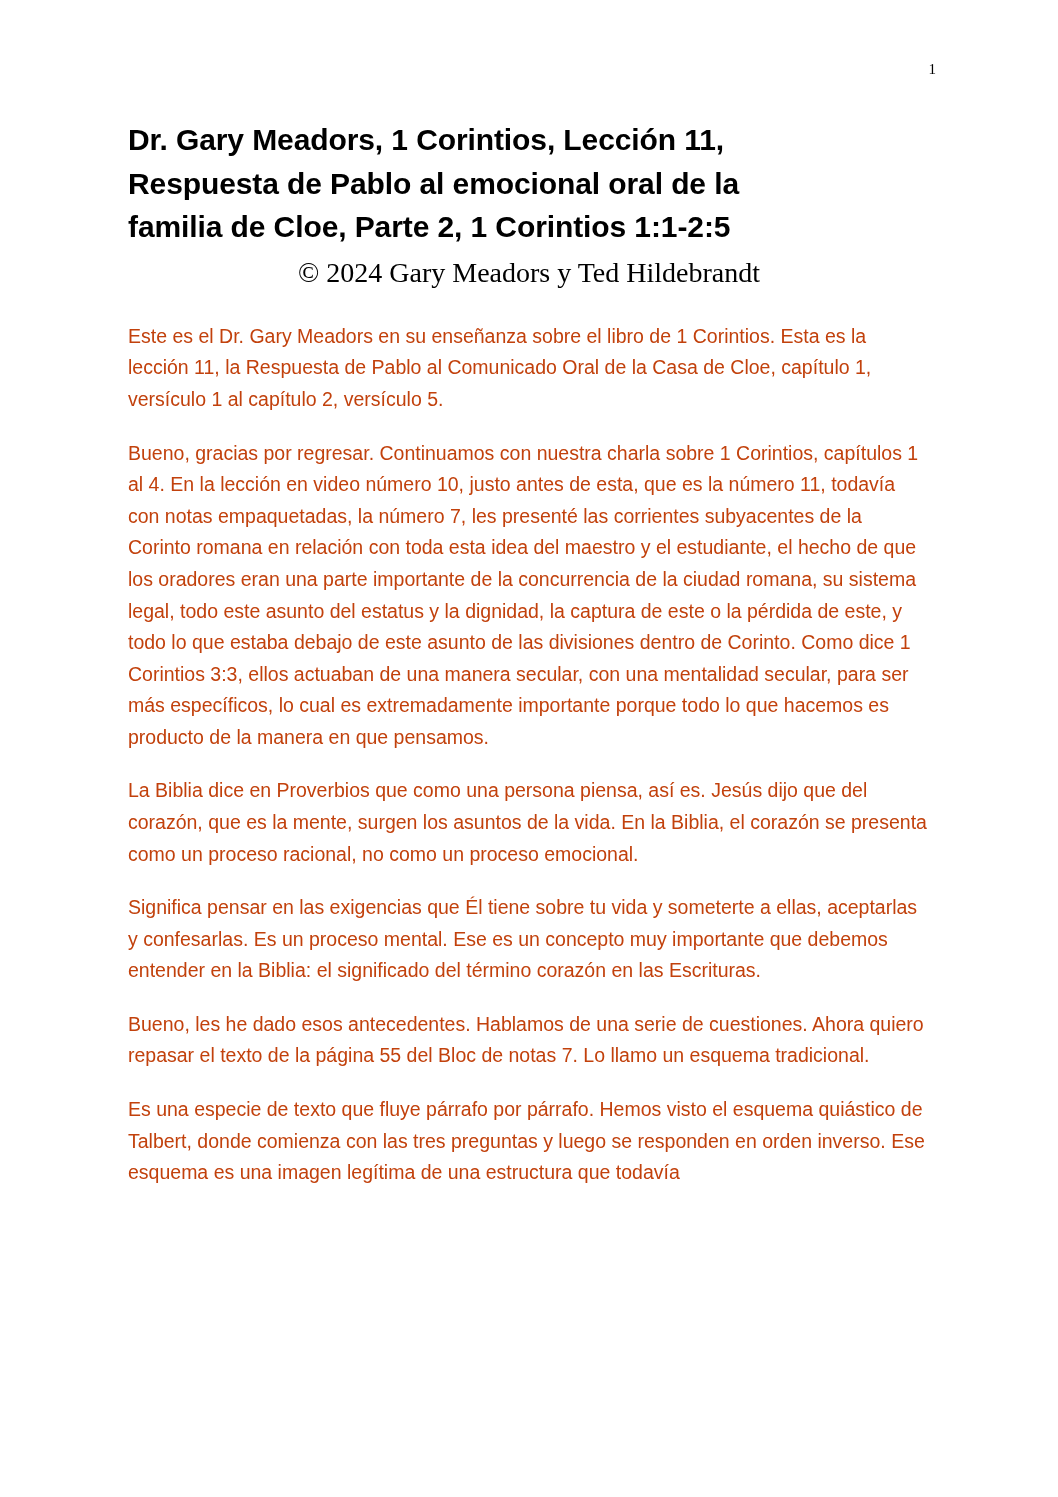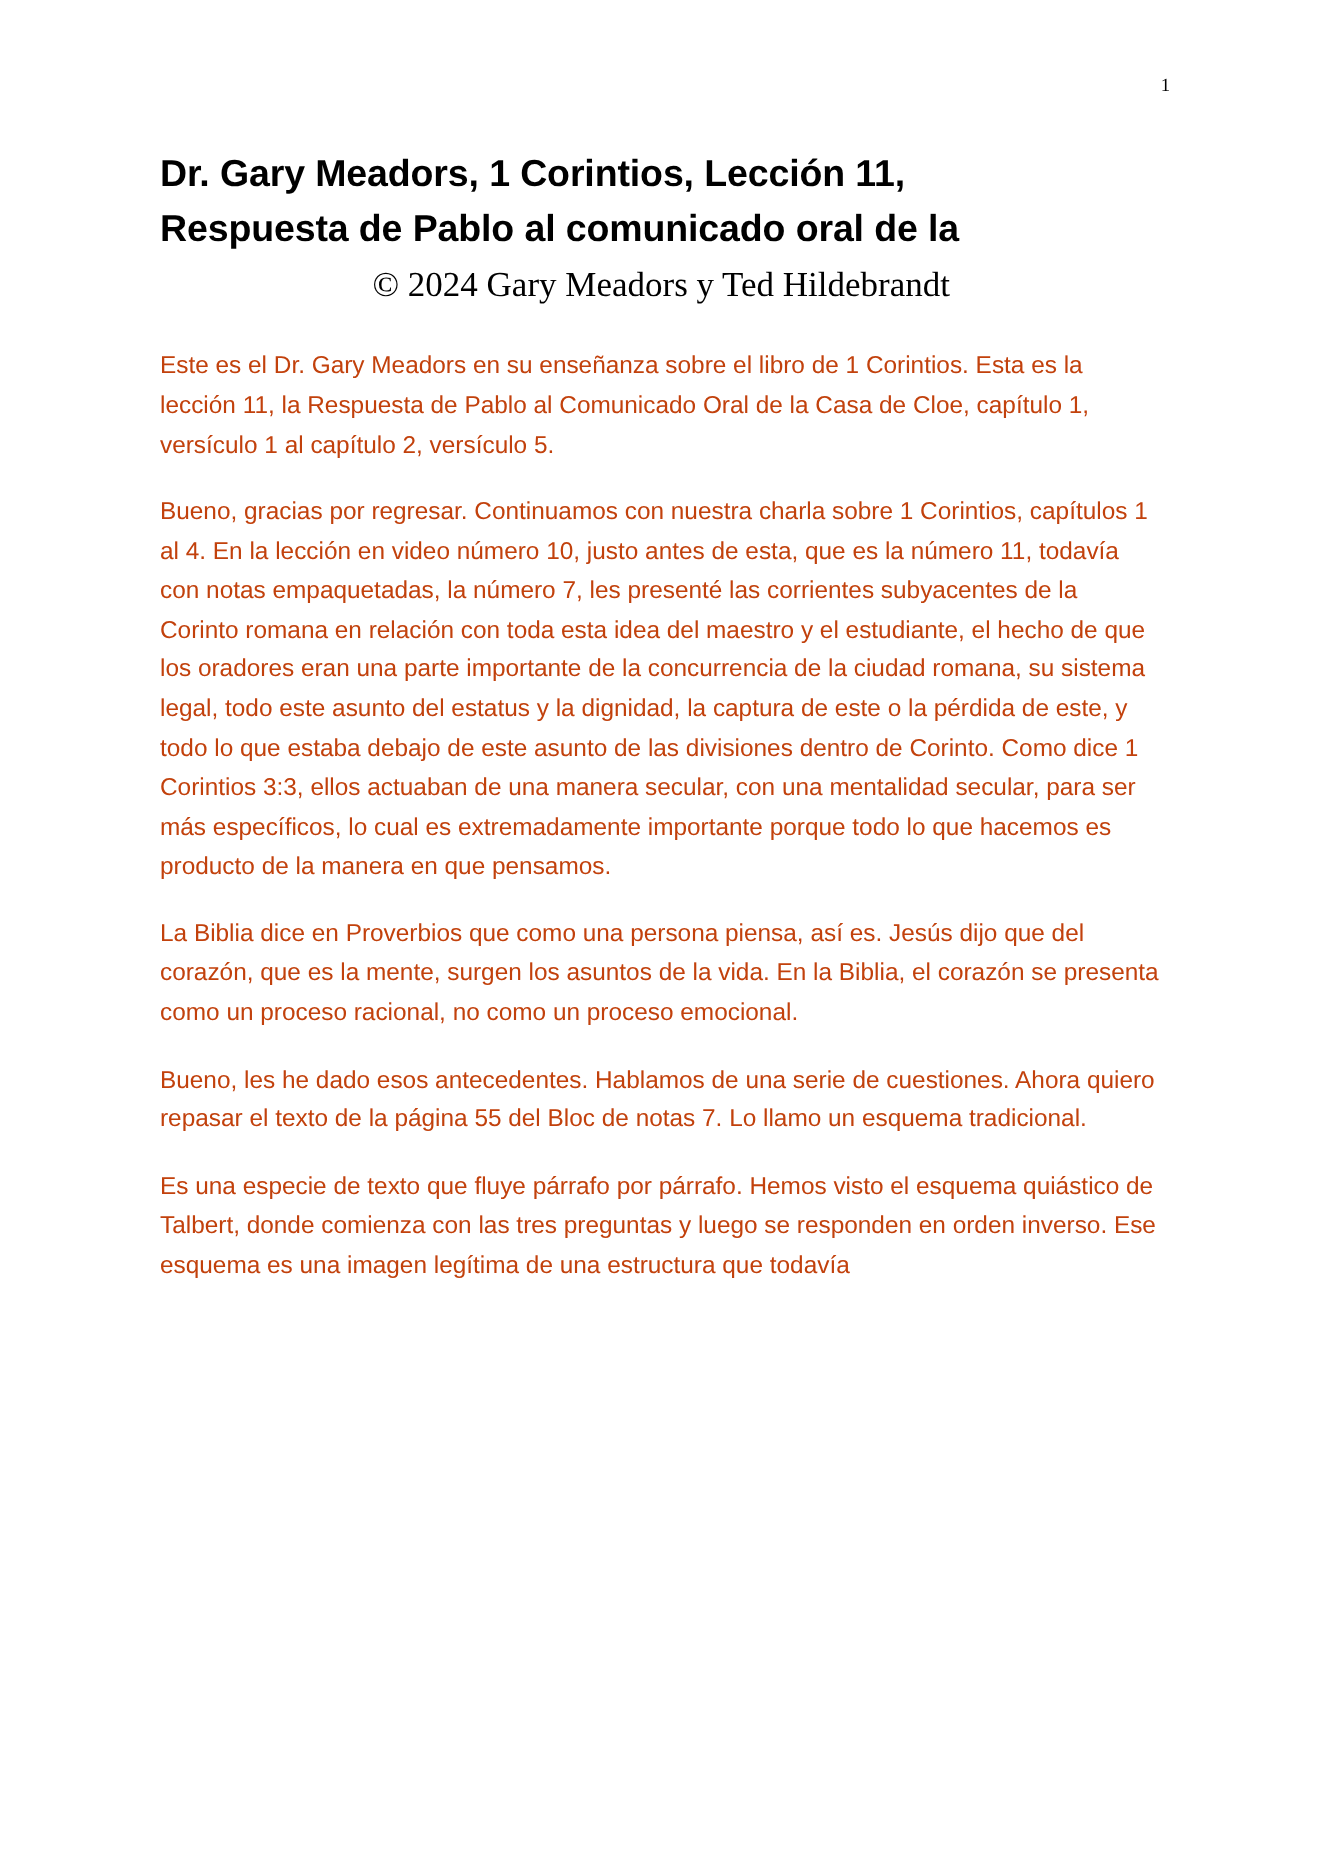--- a/index.html
+++ b/index.html
@@ -68,26 +68,28 @@
 </style>
 </head>
 <body>
 
 <div class="page">
 
   <div class="page-number">1</div>
 
   <h1 class="doc-title">
     <span class="tline">Dr. Gary Meadors, 1 Corintios, Lección 11,</span>
-    <span class="tline">Respuesta de Pablo al comunicado oral de la</span>
+    <span class="tline">Respuesta de Pablo al emocional oral de la</span>
+    <span class="tline">familia de Cloe, Parte 2, 1 Corintios 1:1-2:5</span>
   </h1>
 
   <div class="copyright">© 2024 Gary Meadors y Ted Hildebrandt</div>
 
   <div class="body-text">
     <p>Este es el Dr. Gary Meadors en su enseñanza sobre el libro de 1 Corintios. Esta es la lección 11, la Respuesta de Pablo al Comunicado Oral de la Casa de Cloe, capítulo 1, versículo 1 al capítulo 2, versículo 5.</p>
     <p>Bueno, gracias por regresar. Continuamos con nuestra charla sobre 1 Corintios, capítulos 1 al 4. En la lección en video número 10, justo antes de esta, que es la número 11, todavía con notas empaquetadas, la número 7, les presenté las corrientes subyacentes de la Corinto romana en relación con toda esta idea del maestro y el estudiante, el hecho de que los oradores eran una parte importante de la concurrencia de la ciudad romana, su sistema legal, todo este asunto del estatus y la dignidad, la captura de este o la pérdida de este, y todo lo que estaba debajo de este asunto de las divisiones dentro de Corinto. Como dice 1 Corintios 3:3, ellos actuaban de una manera secular, con una mentalidad secular, para ser más específicos, lo cual es extremadamente importante porque todo lo que hacemos es producto de la manera en que pensamos.</p>
     <p>La Biblia dice en Proverbios que como una persona piensa, así es. Jesús dijo que del corazón, que es la mente, surgen los asuntos de la vida. En la Biblia, el corazón se presenta como un proceso racional, no como un proceso emocional.</p>
+    <p>Significa pensar en las exigencias que Él tiene sobre tu vida y someterte a ellas, aceptarlas y confesarlas. Es un proceso mental. Ese es un concepto muy importante que debemos entender en la Biblia: el significado del término corazón en las Escrituras.</p>
     <p>Bueno, les he dado esos antecedentes. Hablamos de una serie de cuestiones. Ahora quiero repasar el texto de la página 55 del Bloc de notas 7. Lo llamo un esquema tradicional.</p>
     <p>Es una especie de texto que fluye párrafo por párrafo. Hemos visto el esquema quiástico de Talbert, donde comienza con las tres preguntas y luego se responden en orden inverso. Ese esquema es una imagen legítima de una estructura que todavía</p>
   </div>
 
 </div>
 
 </body></html>

